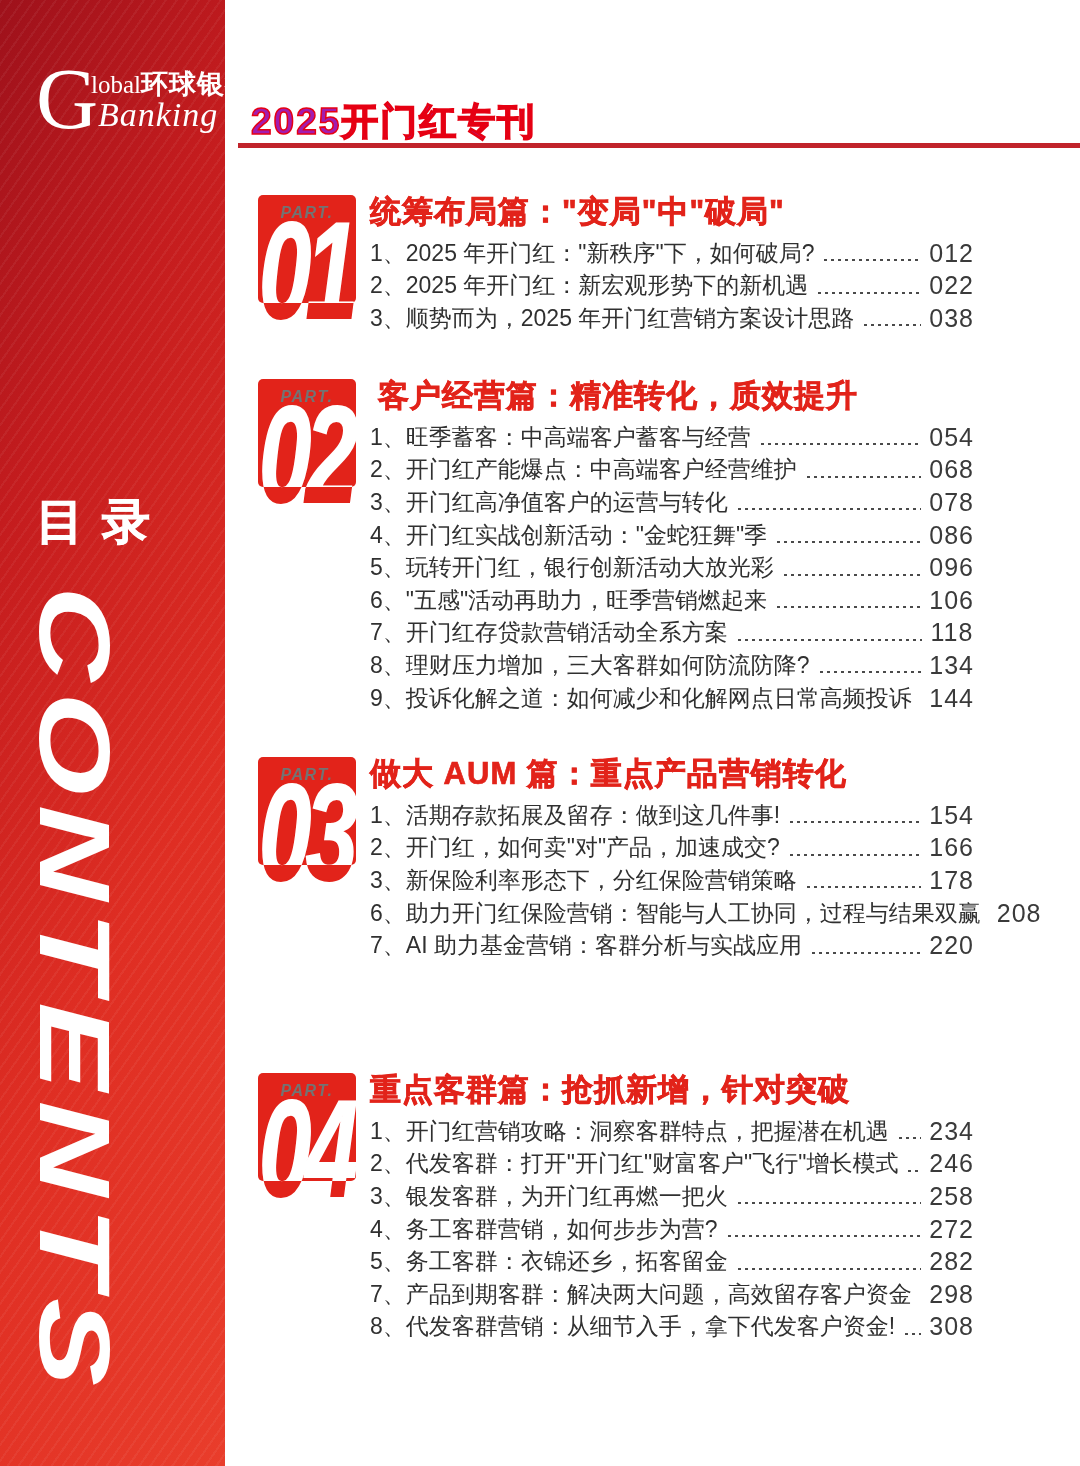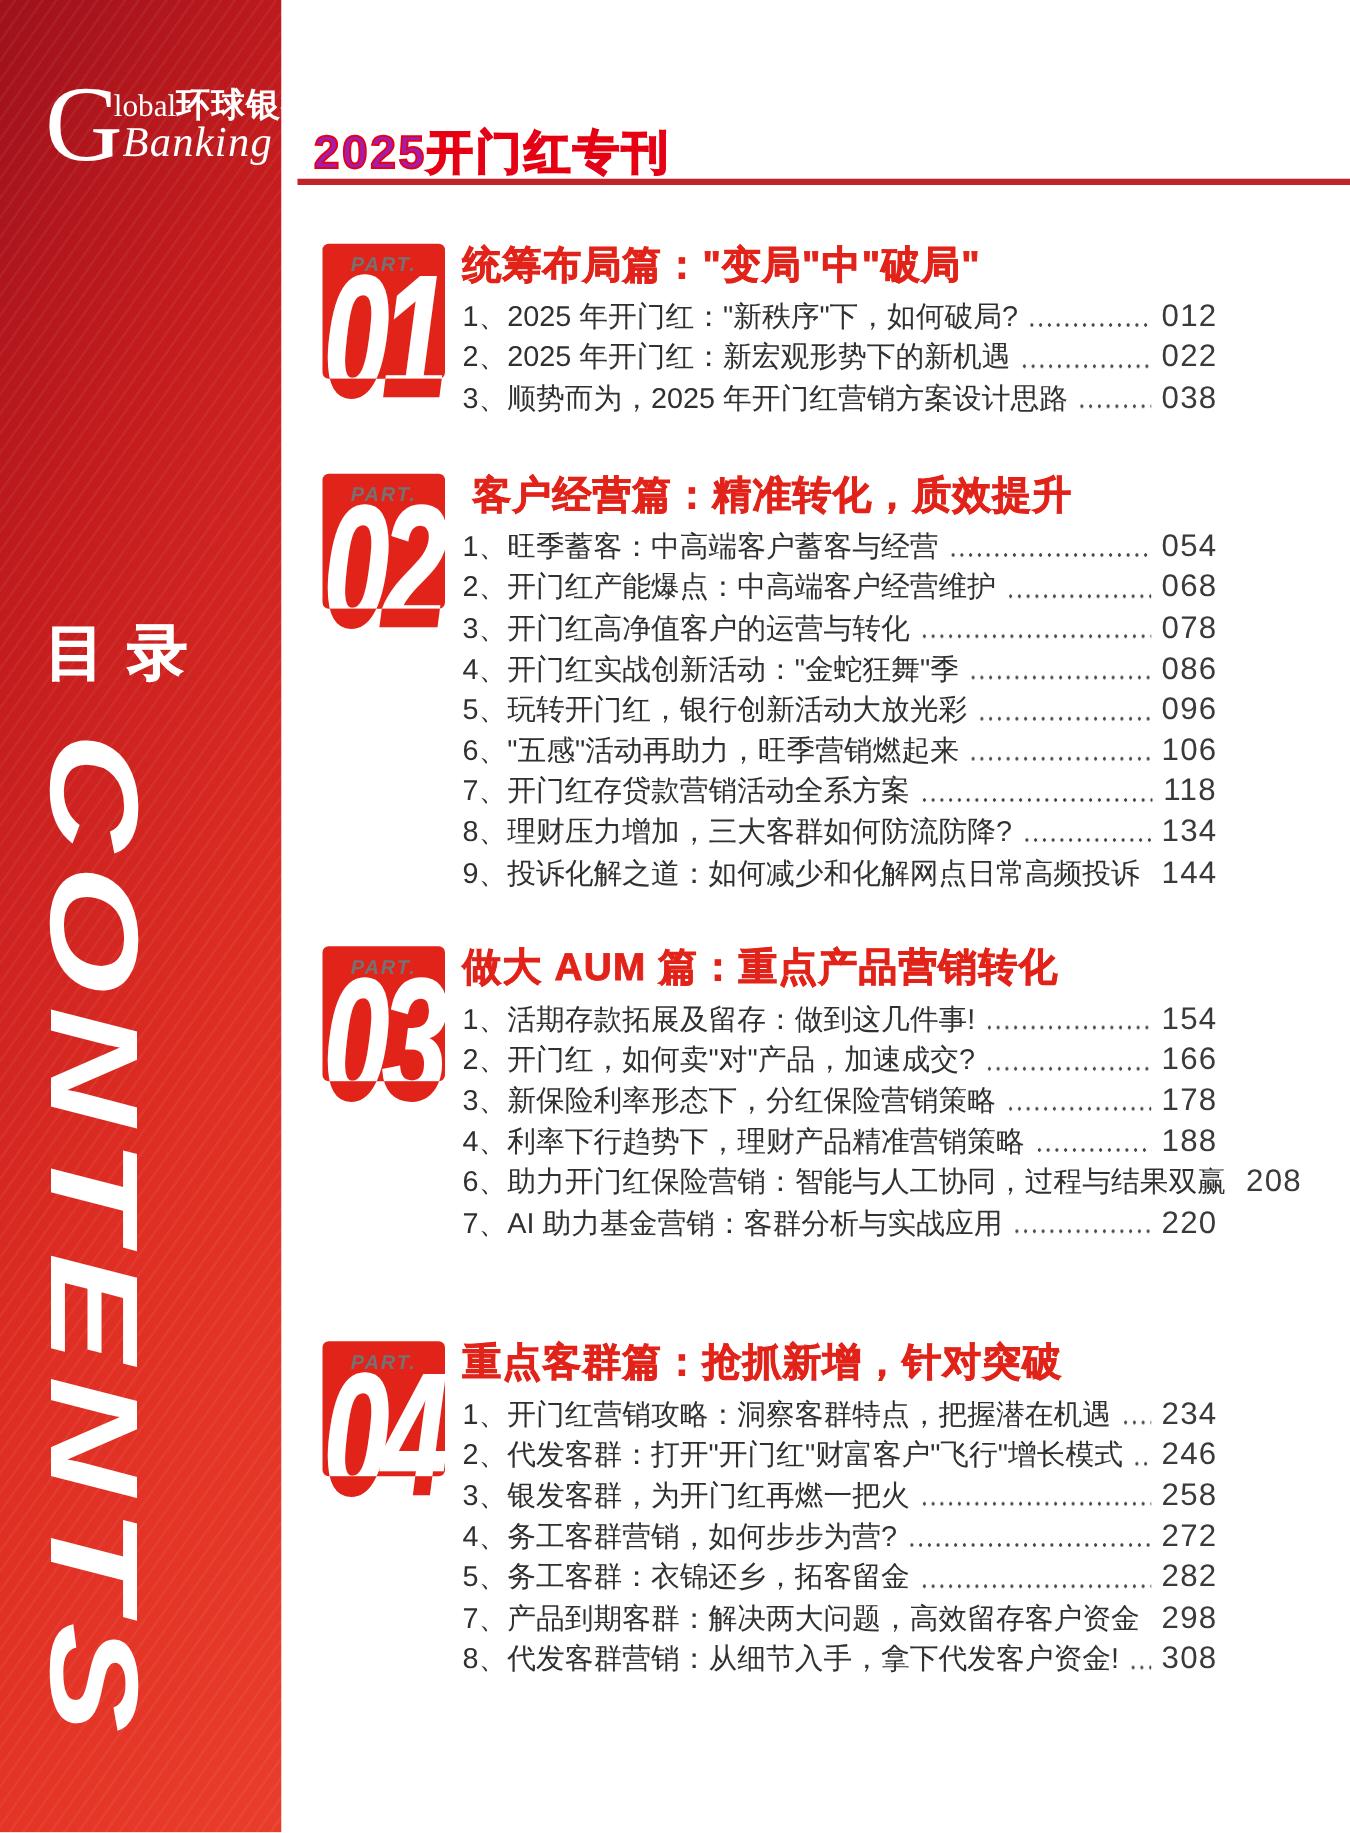--- a/index.html
+++ b/index.html
@@ -219,25 +219,20 @@
             <span class="item-text">2、开门红，如何卖"对"产品，加速成交?</span>
             <span class="leader"></span>
             <span class="item-page">166</span>
           </li>
           <li class="toc-item">
             <span class="item-text">3、新保险利率形态下，分红保险营销策略</span>
             <span class="leader"></span>
             <span class="item-page">178</span>
           </li>
           <li class="toc-item">
-            <span class="item-text">4、利率下行趋势下，理财产品精准营销策略</span>
-            <span class="leader"></span>
-            <span class="item-page">188</span>
-          </li>
-          <li class="toc-item">
             <span class="item-text">6、助力开门红保险营销：智能与人工协同，过程与结果双赢</span>
             <span class="leader"></span>
             <span class="item-page">208</span>
           </li>
           <li class="toc-item">
             <span class="item-text">7、AI 助力基金营销：客群分析与实战应用</span>
             <span class="leader"></span>
             <span class="item-page">220</span>
           </li>
         </ul>

